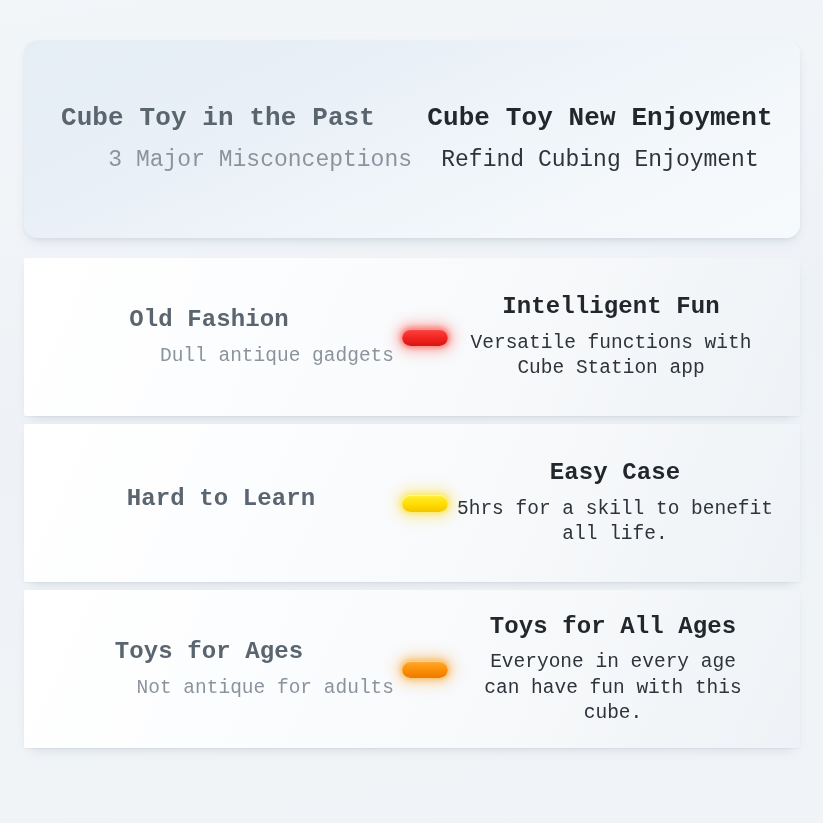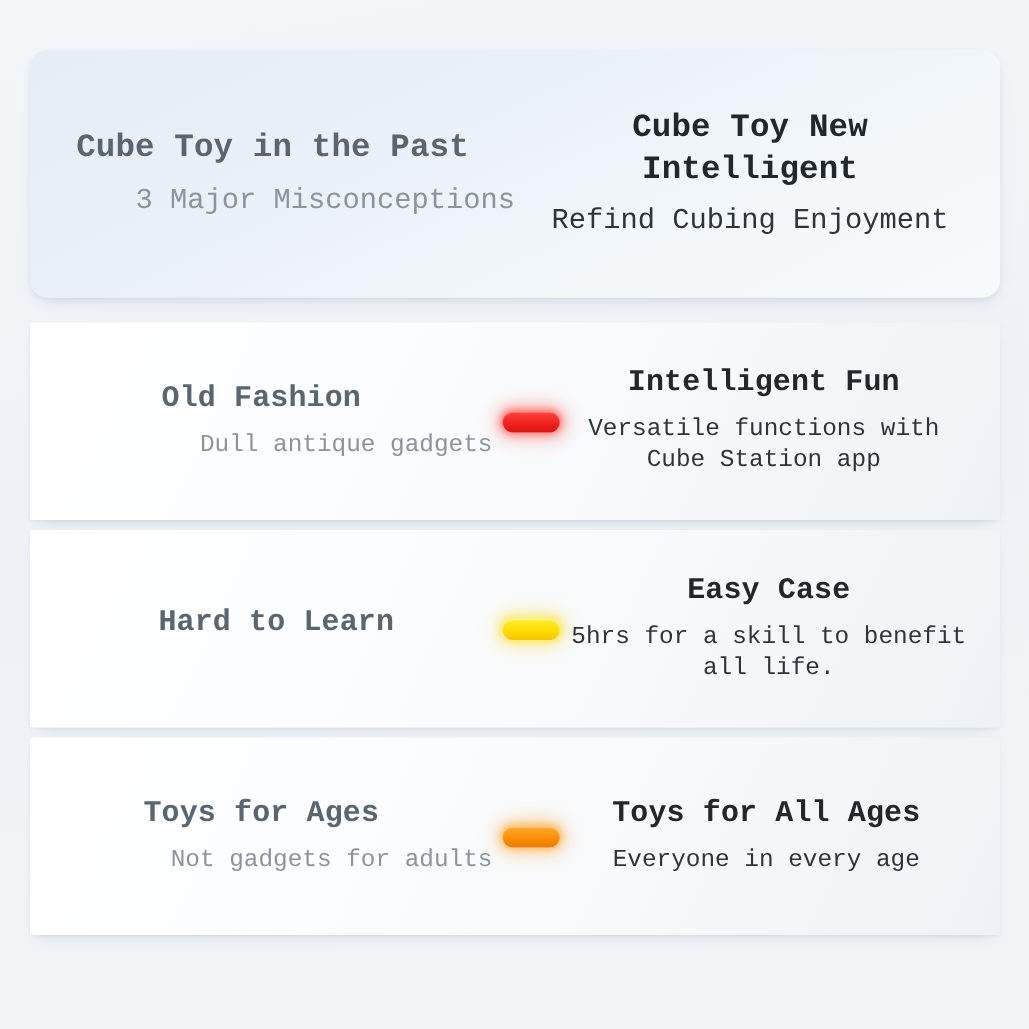--- a/index.html
+++ b/index.html
@@ -195,21 +195,21 @@
   <div class="comparison-stack">
 
     <div class="card card-hero">
       <div class="card-inner">
         <div class="col-left">
           <p class="t-old-title">Cube Toy in the Past</p>
           <p class="t-old-sub">3 Major Misconceptions</p>
         </div>
         <div class="col-pill"></div>
         <div class="col-right">
-          <p class="t-new-title">Cube Toy New Intelligent</p>
+          <p class="t-new-title">Cube Toy New Enjoyment</p>
           <p class="t-new-sub">Refind Cubing Enjoyment</p>
         </div>
       </div>
     </div>
 
     <div class="card card-row row-1">
       <div class="card-inner">
         <div class="col-left">
           <p class="t-old-title">Old Fashion</p>
           <p class="t-old-sub">Dull antique gadgets</p>
@@ -242,28 +242,29 @@
             <span class="subline"></span>
           </p>
         </div>
       </div>
     </div>
 
     <div class="card card-row row-3">
       <div class="card-inner">
         <div class="col-left">
           <p class="t-old-title">Toys for Ages</p>
-          <p class="t-old-sub">Not gadgets for adults</p>
+          <p class="t-old-sub">Not antique for adults</p>
         </div>
         <div class="col-pill">
           <div class="pill pill-orange"></div>
         </div>
         <div class="col-right">
           <p class="t-new-title">Toys for All Ages</p>
           <p class="t-new-sub">
             <span class="subline">Everyone in every age</span>
+            <span class="subline">can have fun with this cube.</span>
           </p>
         </div>
       </div>
     </div>
 
   </div>
 </div>
 
 </body></html>

